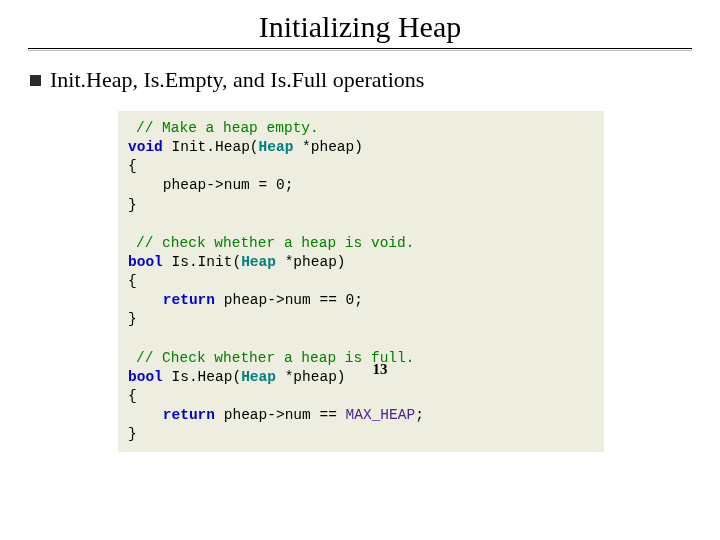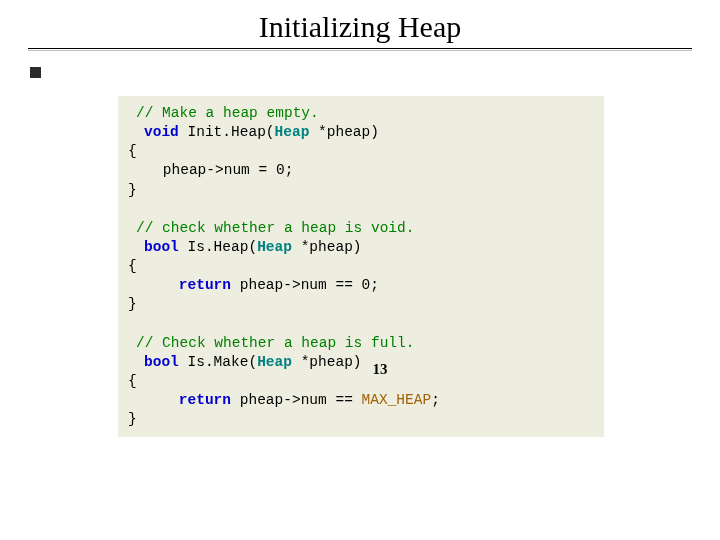--- a/index.html
+++ b/index.html
@@ -50,24 +50,24 @@
     width: 486px;
     background: #eeeee0;
     padding: 8px 10px 8px 10px;
     font-family: "Courier New", Courier, monospace;
     font-size: 14.5px;
     line-height: 1.32;
     white-space: pre;
     box-sizing: border-box;
   }
   .c-comment { color: #008000; margin-left: 8px; }
-  .c-keyword { color: #0000d0; font-weight: bold; margin-left: 16px; }
+  .c-keyword { color: #0000d0; font-weight: bold; }
   .c-type    { color: #008080; font-weight: bold; }
   .c-text    { color: #000; }
-  .c-const   { color: #a16207; }
+  .c-const   { color: #4c1d95; }
   .pagenum {
     position: absolute;
     left: 0; right: 0;
     bottom: 2px;
     text-align: center;
     font-family: "Times New Roman", Times, serif;
     font-size: 15px;
     font-weight: bold;
     padding-left: 40px;
   }
@@ -75,35 +75,36 @@
 </head>
 <body>
 
 <div class="slide">
 
   <div class="title">Initializing Heap</div>
   <hr class="title-rule">
 
   <div class="subtitle-row">
     <span class="bullet"></span>
+    <span>Init.Heap, Is.Empty, and Is.Full operations</span>
   </div>
 
   <div class="code-box"><span class="c-comment">// Make a heap empty.</span>
 <span class="c-keyword">void</span><span class="c-text"> Init.Heap(</span><span class="c-type">Heap</span><span class="c-text"> *pheap)</span>
 <span class="c-text">{</span>
 <span class="c-text">    pheap-&gt;num = 0;</span>
 <span class="c-text">}</span>
 <span></span>
 <span class="c-comment">// check whether a heap is void.</span>
-<span class="c-keyword">bool</span><span class="c-text"> Is.Heap(</span><span class="c-type">Heap</span><span class="c-text"> *pheap)</span>
+<span class="c-keyword">bool</span><span class="c-text"> Is.Init(</span><span class="c-type">Heap</span><span class="c-text"> *pheap)</span>
 <span class="c-text">{</span>
 <span class="c-text">    </span><span class="c-keyword">return</span><span class="c-text"> pheap-&gt;num == 0;</span>
 <span class="c-text">}</span>
 <span></span>
 <span class="c-comment">// Check whether a heap is full.</span>
-<span class="c-keyword">bool</span><span class="c-text"> Is.Make(</span><span class="c-type">Heap</span><span class="c-text"> *pheap)</span>
+<span class="c-keyword">bool</span><span class="c-text"> Is.Heap(</span><span class="c-type">Heap</span><span class="c-text"> *pheap)</span>
 <span class="c-text">{</span>
 <span class="c-text">    </span><span class="c-keyword">return</span><span class="c-text"> pheap-&gt;num == </span><span class="c-const">MAX_HEAP</span><span class="c-text">;</span>
 <span class="c-text">}</span></div>
 
   <div class="pagenum">13</div>
 
 </div>
 
 </body></html>

